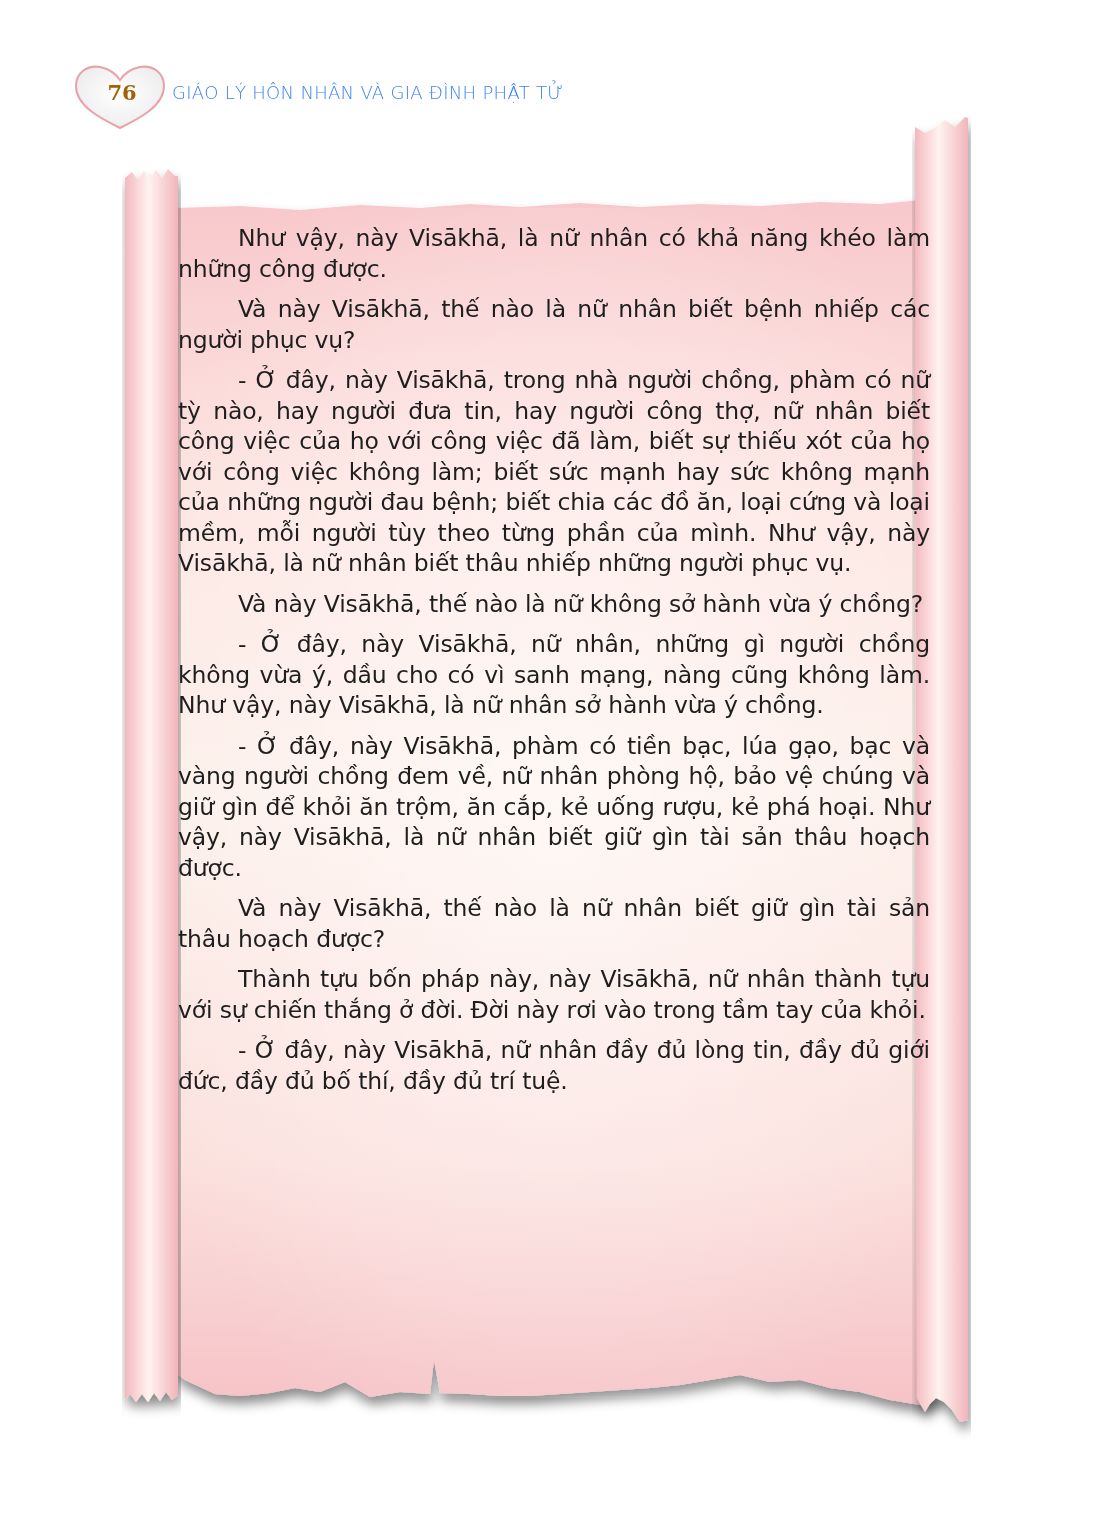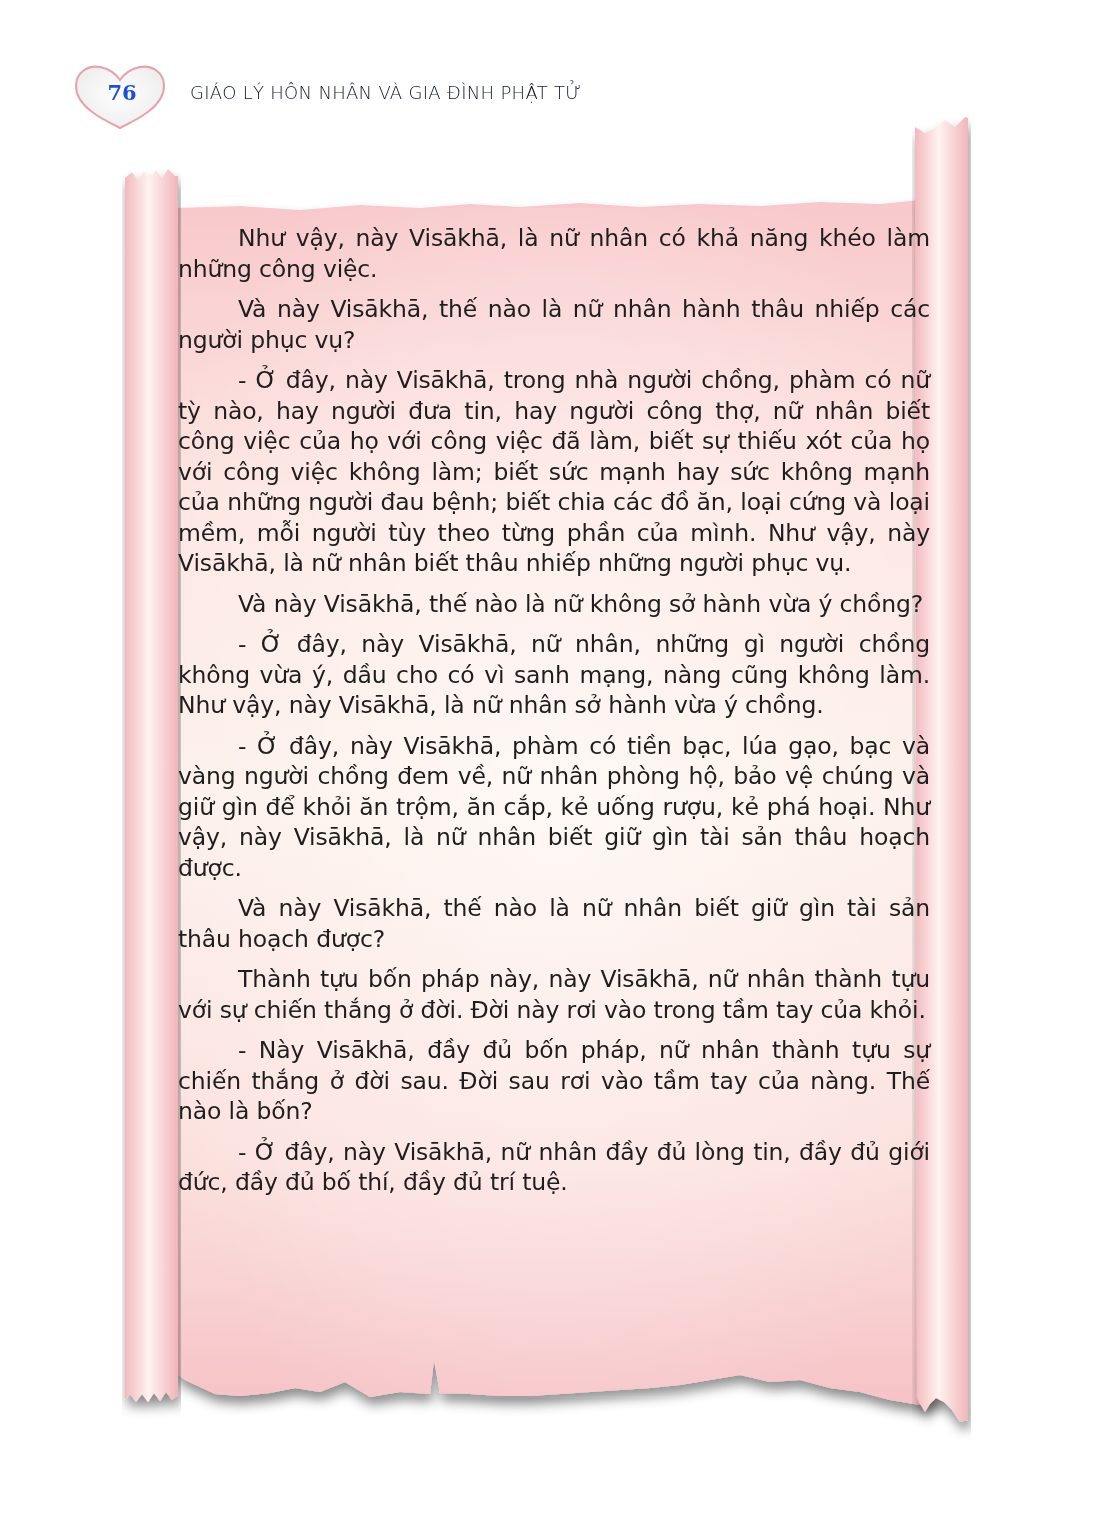--- a/index.html
+++ b/index.html
@@ -5,24 +5,24 @@
     html, body { margin: 0; padding: 0; }
     body {
       width: 1106px; height: 1531px; background: #ffffff; position: relative; overflow: hidden;
       font-family: "DejaVu Sans", "Liberation Sans", sans-serif;
     }
     .header { position: absolute; left: 70px; top: 62px; height: 70px; width: 700px; }
     .heart { position: absolute; left: 0; top: 0; width: 100px; height: 70px; }
     .page-number {
       position: absolute; left: 22px; top: 18px; width: 60px; text-align: center;
       font-family: "DejaVu Serif", "Liberation Serif", serif; font-weight: bold;
-      font-size: 21px; color: #1d4ed8;
+      font-size: 21px; color: #a16207;
     }
     .running-title {
-      position: absolute; left: 120px; top: 20px; font-size: 18px; color: #0f172a;
+      position: absolute; left: 102px; top: 20px; font-size: 18px; color: #3b82f6;
       letter-spacing: 0.3px; white-space: nowrap; font-weight: 300;
     }
     .scroll { position: absolute; left: 0; top: 0; width: 1106px; height: 1531px; }
     .content { position: absolute; left: 178px; top: 223px; width: 752px; }
     .para {
       margin: 0 0 10px 0; font-size: 23.5px; line-height: 30.5px; color: #1e1e1e;
       text-align: justify; text-indent: 60px; letter-spacing: -0.15px;
     }
   </style>
 </head>
@@ -67,23 +67,22 @@
         <stop offset="1" stop-color="#ececec"></stop>
       </radialGradient>
     </defs>
     <path d="M50 66 C30 56 6 44 6 24 C6 10 18 3 30 5 C40 7 46 12 50 18 C54 12 60 7 70 5 C82 3 94 10 94 24 C94 44 70 56 50 66 Z" fill="url(#hg)" stroke="#e7a2aa" stroke-width="2"></path>
   </svg>
   <div class="page-number">76</div>
   <div class="running-title">GIÁO LÝ HÔN NHÂN VÀ GIA ĐÌNH PHẬT TỬ</div>
 </div>
 
 <div class="content">
-  <p class="para">Như vậy, này Visākhā, là nữ nhân có khả năng khéo làm những công việc.</p>
-  <p class="para">Và này Visākhā, thế nào là nữ nhân hành thâu nhiếp các người phục vụ?</p>
+  <p class="para">Như vậy, này Visākhā, là nữ nhân có khả năng khéo làm những công được.</p>
+  <p class="para">Và này Visākhā, thế nào là nữ nhân biết bệnh nhiếp các người phục vụ?</p>
   <p class="para">- Ở đây, này Visākhā, trong nhà người chồng, phàm có nữ tỳ nào, hay người đưa tin, hay người công thợ, nữ nhân biết công việc của họ với công việc đã làm, biết sự thiếu xót của họ với công việc không làm; biết sức mạnh hay sức không mạnh của những người đau bệnh; biết chia các đồ ăn, loại cứng và loại mềm, mỗi người tùy theo từng phần của mình. Như vậy, này Visākhā, là nữ nhân biết thâu nhiếp những người phục vụ.</p>
   <p class="para">Và này Visākhā, thế nào là nữ không sở hành vừa ý chồng?</p>
   <p class="para">- Ở đây, này Visākhā, nữ nhân, những gì người chồng không vừa ý, dầu cho có vì sanh mạng, nàng cũng không làm. Như vậy, này Visākhā, là nữ nhân sở hành vừa ý chồng.</p>
   <p class="para">- Ở đây, này Visākhā, phàm có tiền bạc, lúa gạo, bạc và vàng người chồng đem về, nữ nhân  phòng hộ, bảo vệ chúng và giữ gìn để khỏi  ăn trộm, ăn cắp, kẻ uống rượu, kẻ phá hoại. Như vậy, này Visākhā, là nữ nhân biết giữ gìn tài sản thâu hoạch được.</p>
   <p class="para">Và này Visākhā, thế nào là nữ nhân biết giữ gìn tài sản thâu hoạch được?</p>
   <p class="para">Thành tựu bốn pháp này, này Visākhā, nữ nhân thành tựu với sự chiến thắng ở đời. Đời này rơi vào trong tầm tay của khỏi.</p>
-  <p class="para">- Này Visākhā, đầy đủ bốn pháp, nữ nhân thành tựu sự chiến thắng ở đời sau. Đời sau rơi vào tầm tay của nàng. Thế nào là bốn?</p>
   <p class="para">- Ở đây, này Visākhā, nữ nhân đầy đủ lòng tin, đầy đủ giới đức, đầy đủ bố thí, đầy đủ trí tuệ.</p>
 </div>
 
 </body></html>

